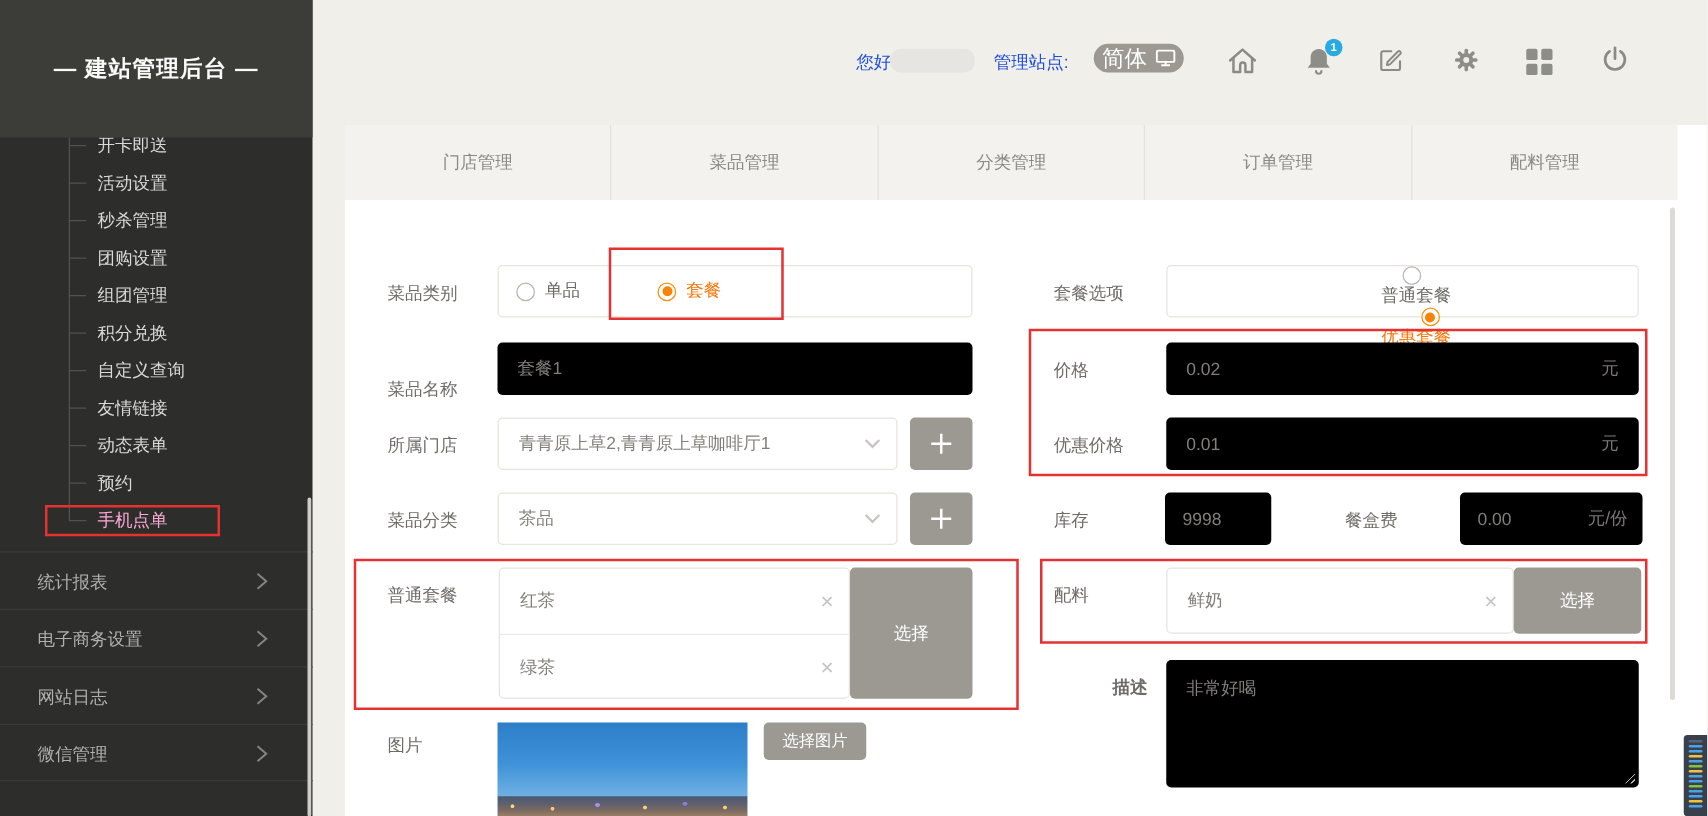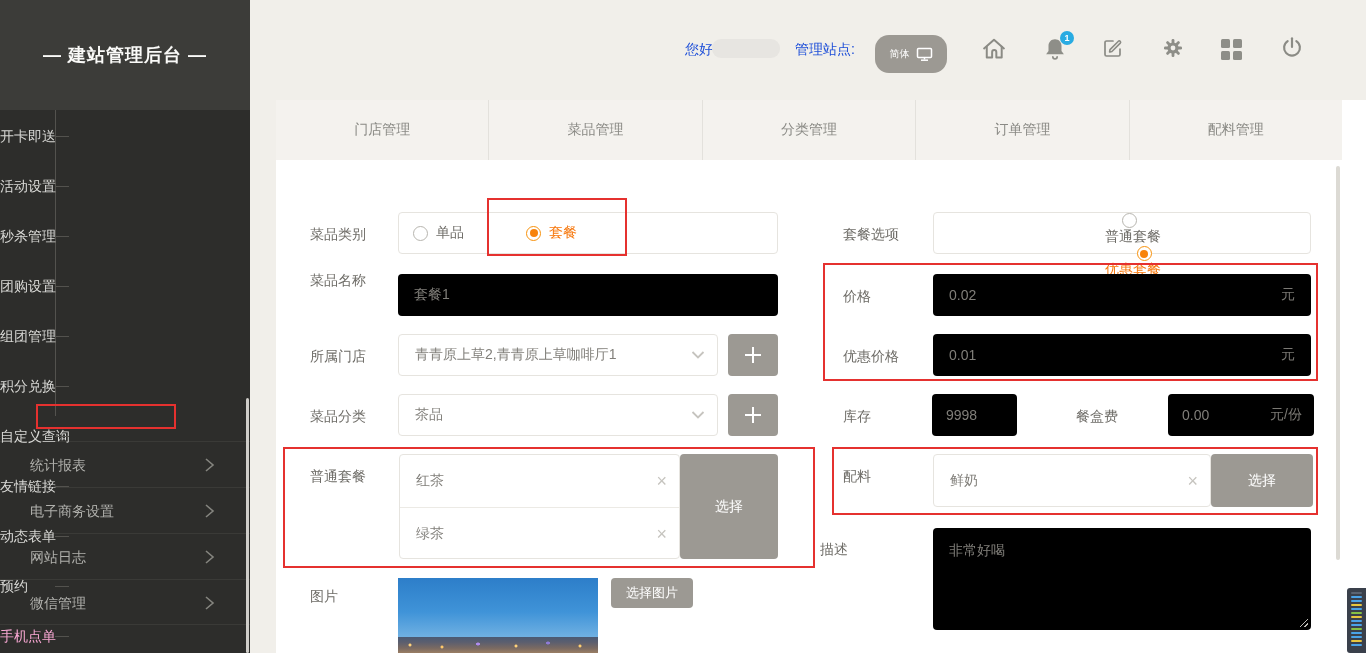--- a/index.html
+++ b/index.html
@@ -6,35 +6,35 @@
   html,body { background:#f1efea; }
   body { font-family:"Liberation Sans","DejaVu Sans",sans-serif; }
   .app { position:relative; width:1366px; height:653px; background:#f1efea; overflow:hidden; }
 
   
   .sidebar { position:absolute; left:0; top:0; width:250px; height:653px; background:#2d2d2b; z-index:2; }
   .logo { position:absolute; left:0; top:0; width:250px; height:110px; background:#3c3c39; color:#fafaf8;
           display:flex; align-items:center; justify-content:center; font-size:18px; font-weight:bold; letter-spacing:1px; z-index:3; }
   .tree { position:absolute; left:0; top:101px; width:250px; z-index:1; }
   .tree-guide { position:absolute; left:55px; top:0; width:1px; height:315px; background:#53524e; }
-  .tree-item { position:relative; height:30px; line-height:30px; font-size:14px; color:#d9d9d6; cursor:pointer;margin-top:20px; }
+  .tree-item { position:relative; height:30px; line-height:30px; padding-left:78px; font-size:14px; color:#d9d9d6; cursor:pointer; }
   .tree-item::before { content:""; position:absolute; left:55px; top:50%; width:14px; height:1px; background:#53524e; }
   .tree-item.active { color:#f9a8d4; }
   .sections { position:absolute; left:0; top:441px; width:250px; }
   .section-row { position:relative; height:46px; line-height:46px; padding:0 30px; font-size:14px; color:#b0b0ac;
                  border-top:1px solid #3a3a37; cursor:pointer; }
   .section-row:last-child { border-bottom:1px solid #3a3a37; }
   .chev-right { position:absolute; right:35px; top:14px; }
   .side-scrollbar { position:absolute; left:246px; top:398px; width:3px; height:255px; background:#cfcdc9; border-radius:2px; z-index:4; }
 
   
   .hd-text { position:absolute; font-size:14px; color:#1d4ed8; }
   .redacted { position:absolute; left:712px; top:39px; width:68px; height:19px; border-radius:9px; background:#e7e5e1; }
-  .lang-pill { position:absolute; left:875px; top:35px; width:72px; height:38px; border-radius:14px; background:#9c9993;
-               display:flex; align-items:center; justify-content:center; gap:6px; color:#fff; font-size:10px; cursor:pointer; }
+  .lang-pill { position:absolute; left:875px; top:35px; width:72px; height:23px; border-radius:14px; background:#9c9993;
+               display:flex; align-items:center; justify-content:center; gap:6px; color:#fff; font-size:18px; cursor:pointer; }
   .icon-btn { position:absolute; cursor:pointer; display:flex; align-items:center; justify-content:center; }
   .badge { position:absolute; right:-6px; top:-5px; width:14px; height:14px; border-radius:50%; background:#29abe2;
            color:#fff; font-size:9px; line-height:14px; text-align:center; font-weight:bold; }
   .grid-icon { display:grid; grid-template-columns:9px 9px; grid-template-rows:9px 9px; gap:3px; }
   .grid-icon div { background:#8e8e88; border-radius:1.5px; }
 
   
   .card { position:absolute; left:276px; top:100px; width:1233px; height:553px; background:#fff; }
   .tabbar { position:absolute; left:0; top:0; width:1066px; height:60px; background:#f4f2ee; display:flex; }
   .tab { flex:1; display:flex; align-items:center; justify-content:center; font-size:14px; color:#8a8a85;
@@ -245,21 +245,21 @@
   <span class="flabel" style="left:843px; top:226px;">套餐选项</span>
   <div class="wbox" style="left:933px; top:212px; width:378px; height:42px;">
     <div class="row-flex" style="padding-left:14px;flex-direction:column;">
       <span class="rdo"></span>
       <span class="rdo-lbl">普通套餐</span>
       <span class="rdo on" style="margin-left:30px;"></span>
       <span class="rdo-lbl on">优惠套餐</span>
     </div>
   </div>
 
-  <span class="flabel" style="left:310px; top:272px;">菜品名称</span>
+  <span class="flabel" style="left:310px; top:303px;">菜品名称</span>
   <div class="gbox" style="left:398px; top:274px; width:380px; height:42px;">
     <span class="in-val">套餐1</span>
   </div>
 
   <span class="flabel" style="left:843px; top:288px;">价格</span>
   <div class="gbox" style="left:933px; top:274px; width:378px; height:42px;">
     <span class="in-val">0.02</span>
     <span class="unit">元</span>
   </div>
 
@@ -328,21 +328,21 @@
   </div>
   <div class="gray-btn" style="left:680px; top:454px; width:98px; height:105px;">选择</div>
 
   <span class="flabel" style="left:843px; top:468px;">配料</span>
   <div class="wbox" style="left:933px; top:454px; width:278px; height:53px;">
     <span class="in-val">鲜奶</span>
     <span class="x-close">×</span>
   </div>
   <div class="gray-btn" style="left:1211px; top:454px; width:102px; height:53px;">选择</div>
 
-  <span class="flabel" style="left:820px; top:541px;">描述</span>
+  <span class="flabel" style="left:890px; top:541px;font-weight:bold;">描述</span>
   <div class="gbox" style="left:933px; top:528px; width:378px; height:102px;">
     <span class="val" style="position:absolute; left:16px; top:14px;">非常好喝</span>
     <span class="resize-grip"></span>
   </div>
 
   <span class="flabel" style="left:310px; top:588px;">图片</span>
   <div class="photo">
       <div class="skyline"></div>
     </div>
   <div class="gray-btn" style="left:611px; top:578px; width:82px; height:30px; font-size:13px;">选择图片</div>

